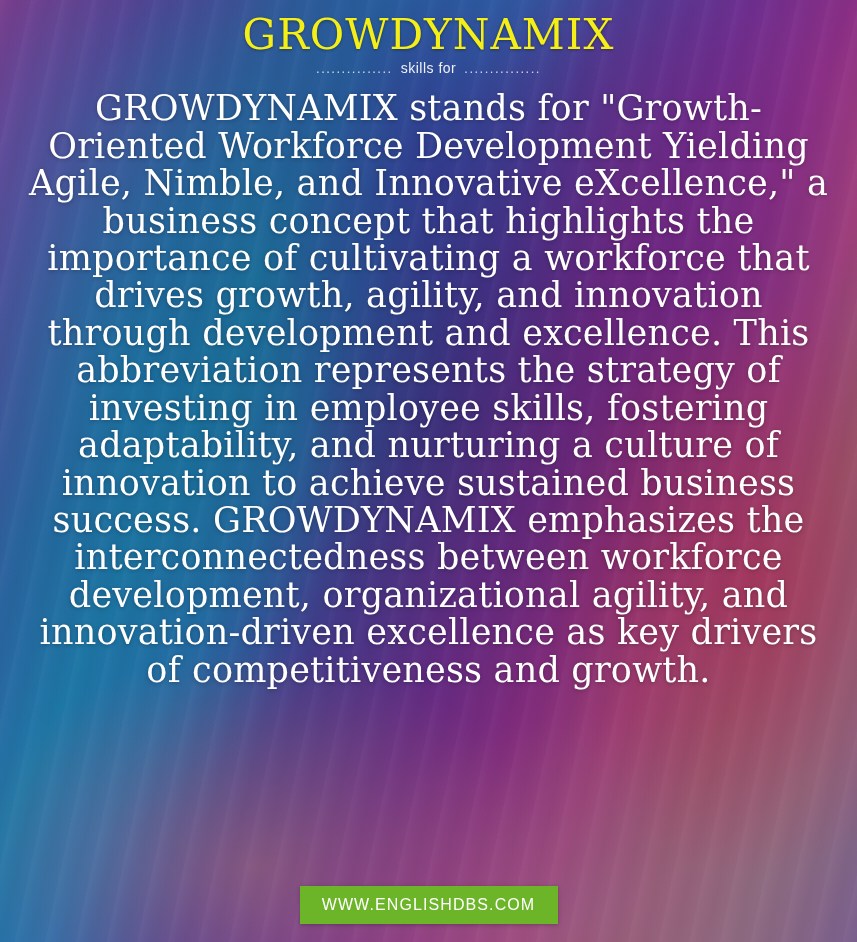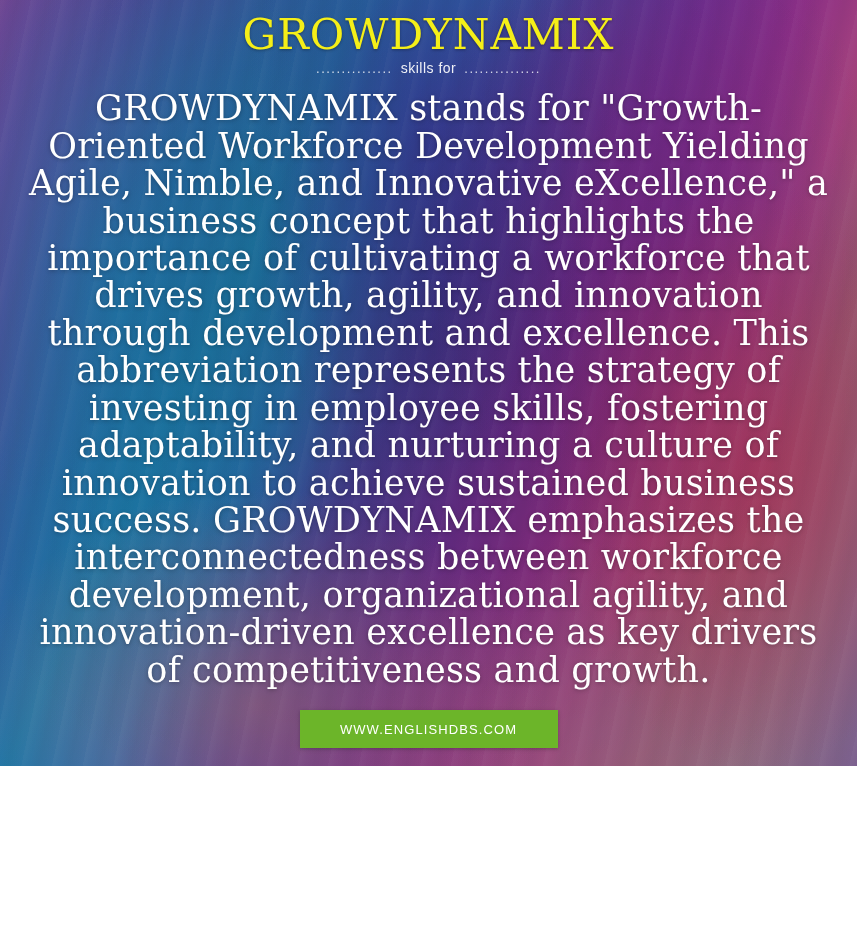--- a/index.html
+++ b/index.html
@@ -9,21 +9,21 @@
   body {
     width: 857px;
     height: 942px;
     overflow: hidden;
     font-family: "Liberation Sans", sans-serif;
   }
 
   .poster {
     position: relative;
     width: 857px;
-    height: 766px;
+    height: 942px;
     overflow: hidden;
     background: #4b2c75;
   }
 
   
   .bg-layer {
     position: absolute;
     inset: 0;
   }
   .bg-base {
@@ -135,21 +135,21 @@
     width: 258px;
     height: 38px;
     background: #6cb529;
     display: flex;
     align-items: center;
     justify-content: center;
     box-shadow: 0 1px 4px rgba(0,0,0,0.25);
   }
   .footer-label {
     color: #ffffff;
-    font-size: 13px;
+    font-size: 16px;
     letter-spacing: 1.1px;
     font-family: "Liberation Sans", sans-serif;
   }
 </style>
 </head>
 <body>
 
 <div class="poster">
 
   <div class="bg-layer bg-base"></div>

